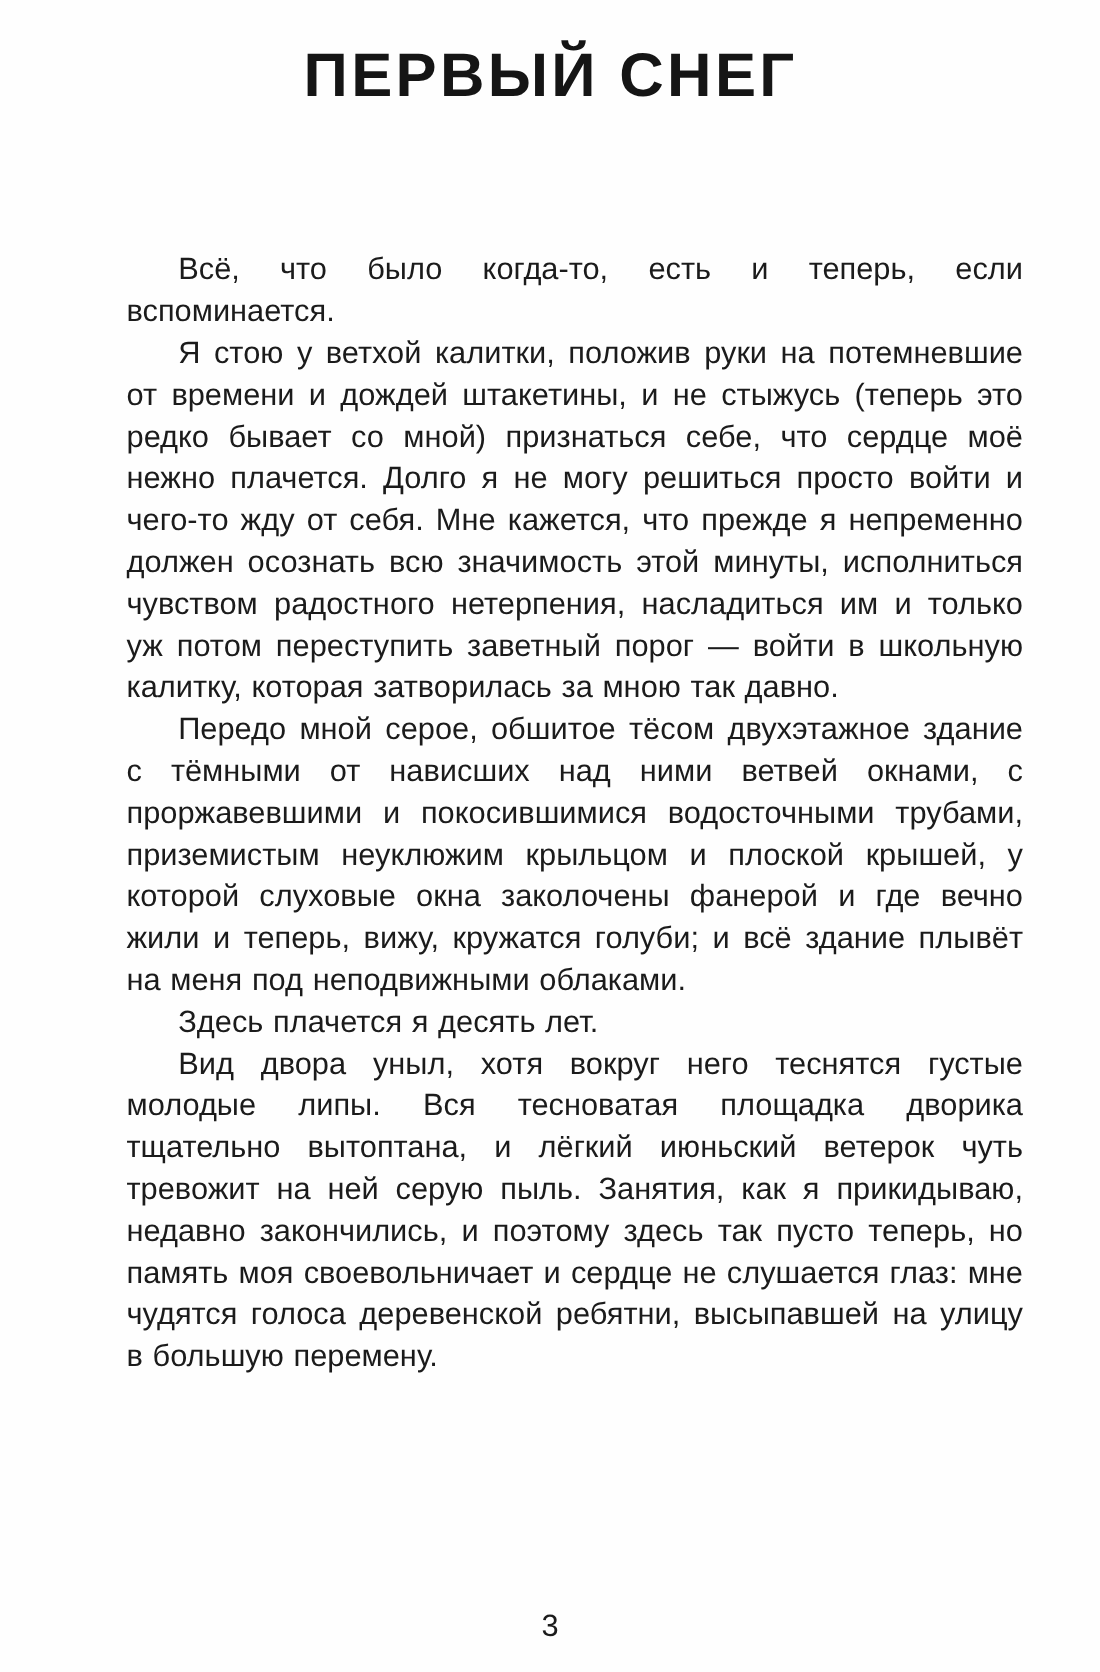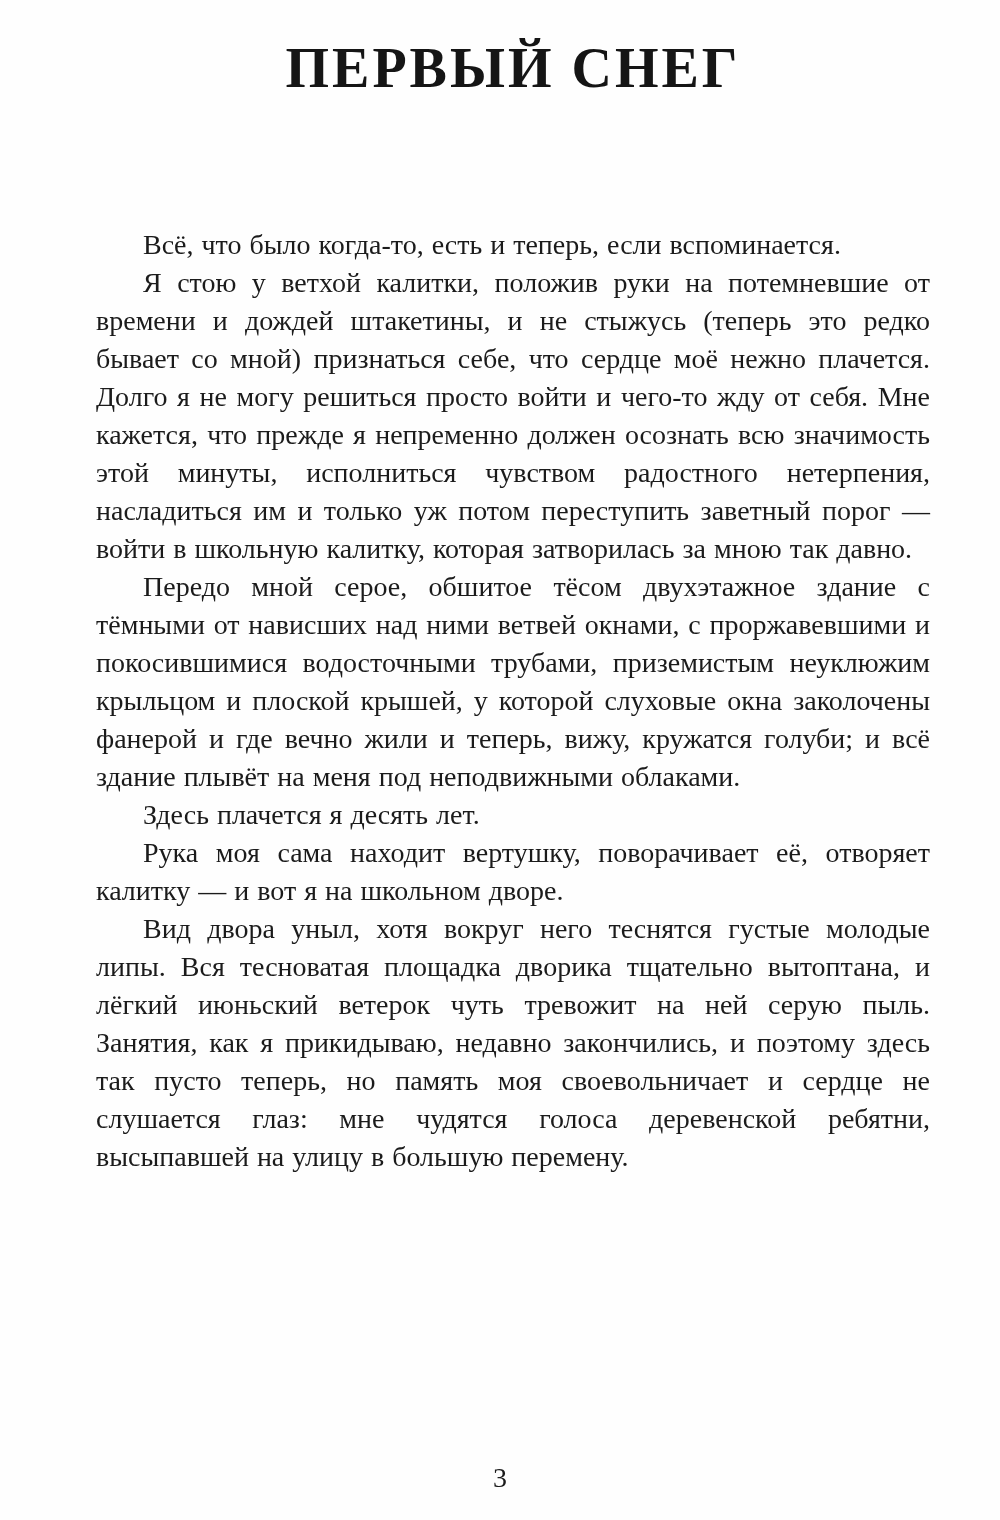--- a/index.html
+++ b/index.html
@@ -7,40 +7,41 @@
     padding: 0;
     background: #ffffff;
   }
   .page {
     position: relative;
     width: 1000px;
     height: 1520px;
     margin: 0 auto;
     box-sizing: border-box;
     background: #fefefe;
-    padding: 36px 70px 0 96px;
-    font-family: Liberation Serif, serif;
+    padding: 36px 70px 0 71px;
+    font-family: Liberation Sans, sans-serif;
     color: #1b1b1b;
     overflow: hidden;
   }
   .title {
     margin: 0;
     text-align: center;
     font-size: 56px;
     line-height: 64px;
     font-weight: 700;
     letter-spacing: 3px;
     color: #151515;
   }
   .body-text {
     margin-top: 126px;
     font-size: 28px;
     line-height: 38px;
     text-align: justify;
     font-weight: 500;
+    margin-left: 44px;
   }
   .body-text p {
     margin: 0;
     padding: 0;
     text-indent: 47px;
     word-spacing: 1px;
   }
   .page-number {
     position: absolute;
     left: 0;
@@ -57,19 +58,18 @@
 
 <div class="page">
 
   <h1 class="title">ПЕРВЫЙ СНЕГ</h1>
 
   <div class="body-text">
     <p>Всё, что было когда-то, есть и теперь, если вспоминается.</p>
     <p>Я стою у ветхой калитки, положив руки на потемневшие от времени и дождей штакетины, и не стыжусь (теперь это редко бывает со мной) признаться себе, что сердце моё нежно плачется. Долго я не могу решиться просто войти и чего-то жду от себя. Мне кажется, что прежде я непременно должен осознать всю значимость этой минуты, исполниться чувством радостного нетерпения, насладиться им и только уж потом переступить заветный порог — войти в школьную калитку, которая затворилась за мною так давно.</p>
     <p>Передо мной серое, обшитое тёсом двухэтажное здание с тёмными от нависших над ними ветвей окнами, с проржавевшими и покосившимися водосточными трубами, приземистым неуклюжим крыльцом и плоской крышей, у которой слуховые окна заколочены фанерой и где вечно жили и теперь, вижу, кружатся голуби; и всё здание плывёт на меня под неподвижными облаками.</p>
     <p>Здесь плачется я десять лет.</p>
-    <p>Рука моя сама находит вертушку, поворачивает её, отворяет калитку — и вот я на школьном дворе.</p>
     <p>Вид двора уныл, хотя вокруг него теснятся густые молодые липы. Вся тесноватая площадка дворика тщательно вытоптана, и лёгкий июньский ветерок чуть тревожит на ней серую пыль. Занятия, как я прикидываю, недавно закончились, и поэтому здесь так пусто теперь, но память моя своевольничает и сердце не слушается глаз: мне чудятся голоса деревенской ребятни, высыпавшей на улицу в большую перемену.</p>
   </div>
 
   <div class="page-number">3</div>
 
 </div>
 
 </body></html>

